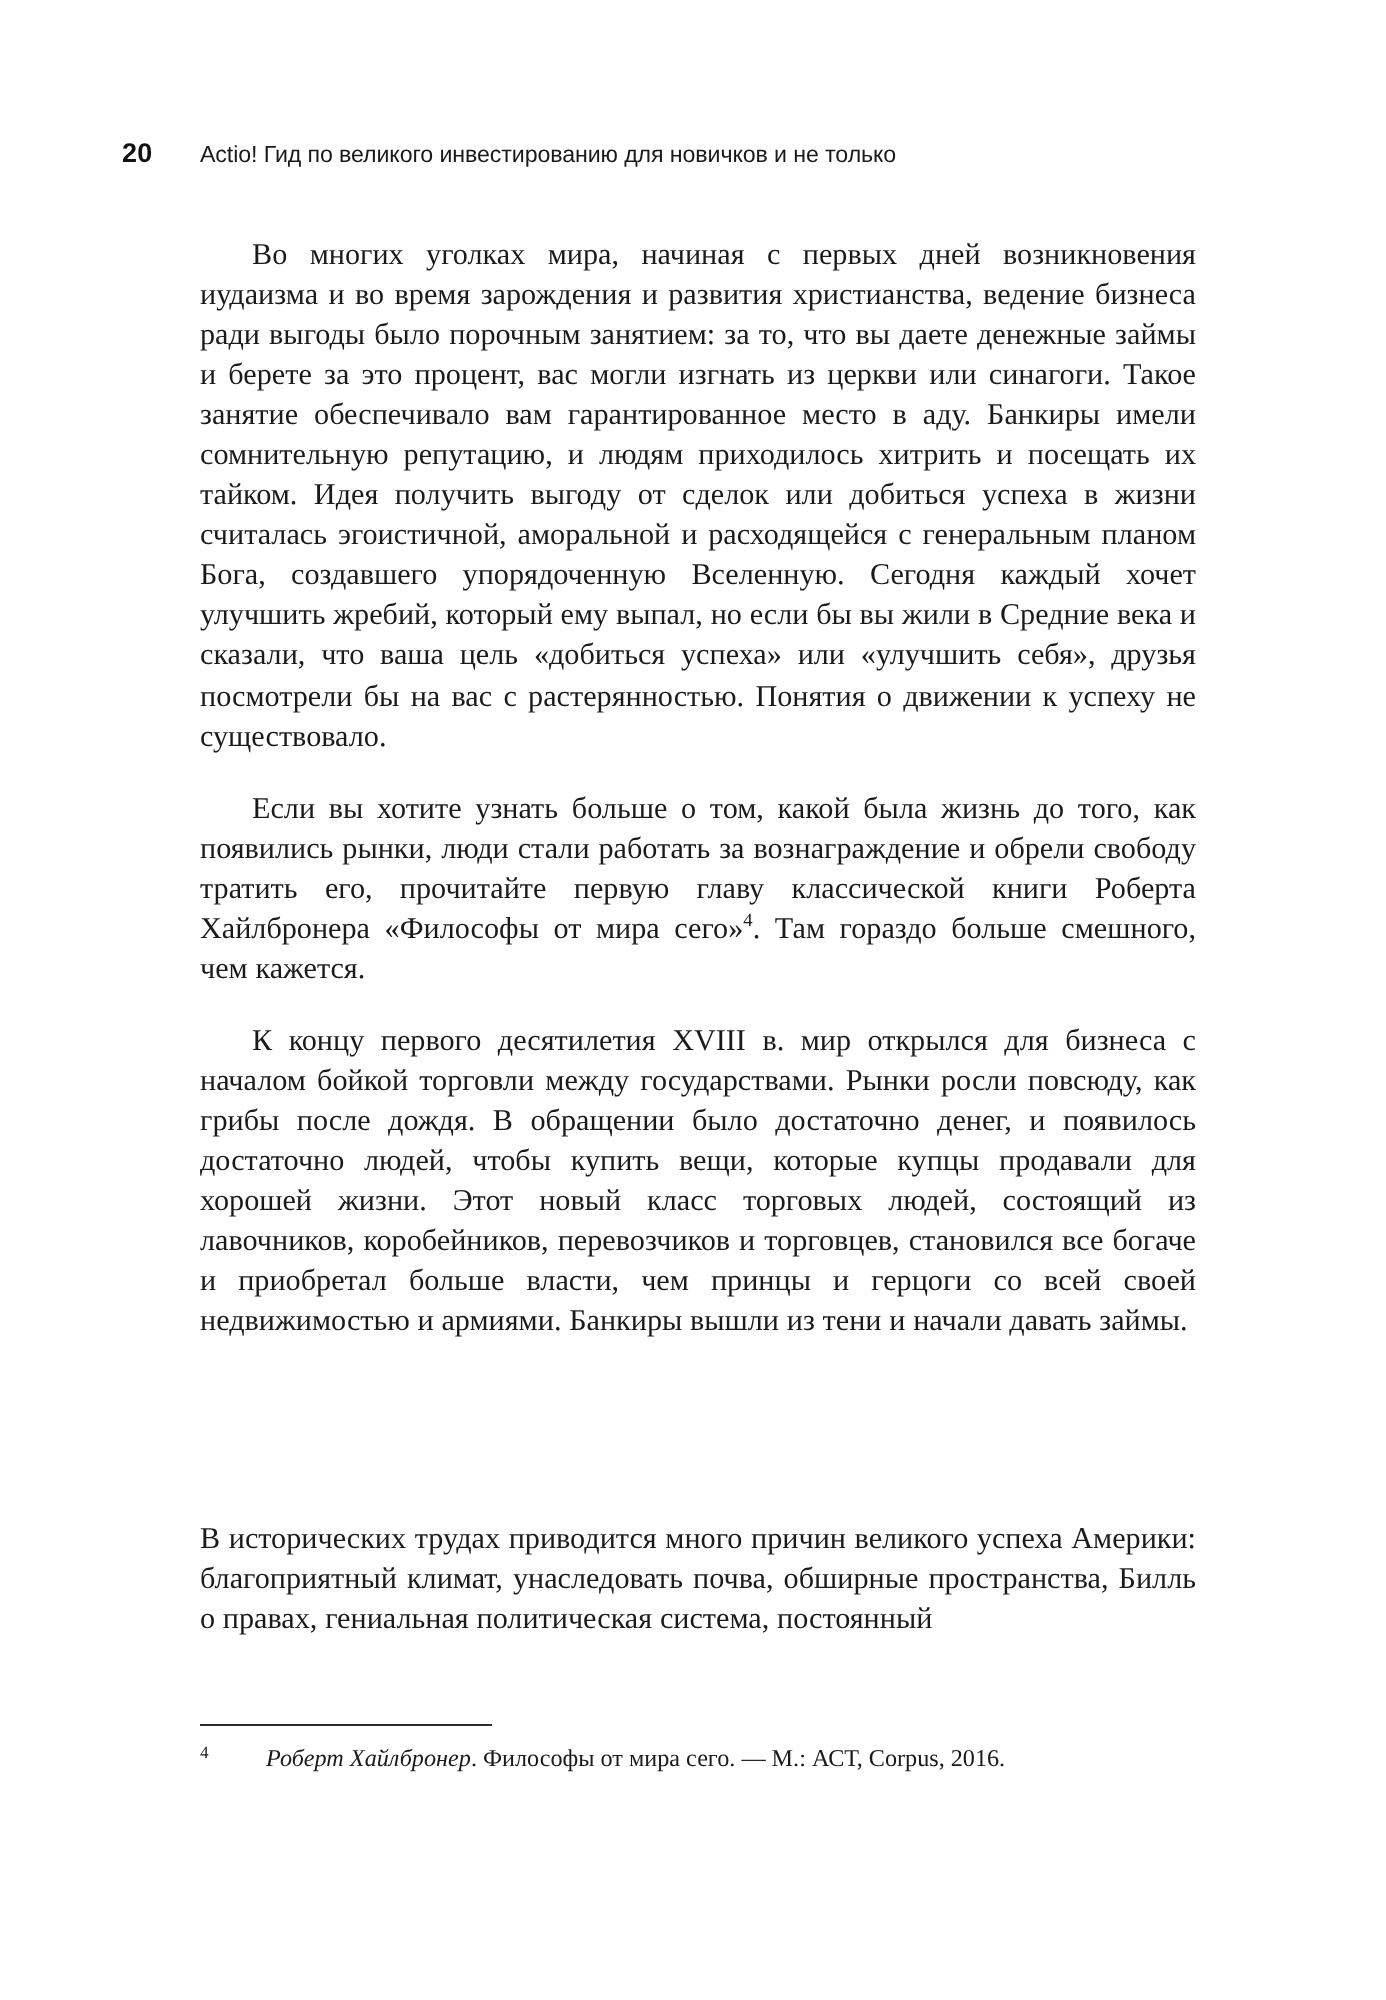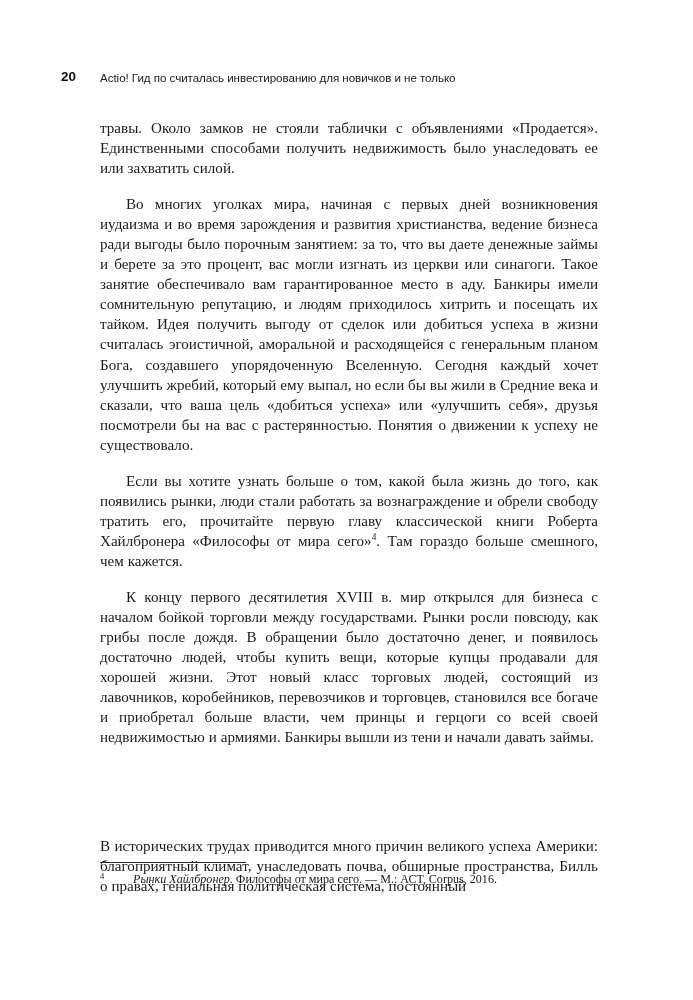--- a/index.html
+++ b/index.html
@@ -135,42 +135,41 @@
     font-style: italic;
   }
 </style>
 </head>
 <body>
 
 <div class="page">
 
   <div class="running-head">
     <span class="folio">20</span>
-    <span class="running-title">Actio! Гид по считалась инвестированию для новичков и не только</span>
+    <span class="running-title">Actio! Гид по великого инвестированию для новичков и не только</span>
   </div>
 
   <div class="column">
 
-    <p class="body no-indent">травы. Около замков не стояли таблички с объявлениями «Продается». Единственными способами получить недвижимость было унаследовать ее или захватить силой.</p>
 
     <p class="body">Во многих уголках мира, начиная с первых дней возникновения иудаизма и во время зарождения и развития христианства, ведение бизнеса ради выгоды было порочным занятием: за то, что вы даете денежные займы и берете за это процент, вас могли изгнать из церкви или синагоги. Такое занятие обеспечивало вам гарантированное место в аду. Банкиры имели сомнительную репутацию, и людям приходилось хитрить и посещать их тайком. Идея получить выгоду от сделок или добиться успеха в жизни считалась эгоистичной, аморальной и расходящейся с генеральным планом Бога, создавшего упорядоченную Вселенную. Сегодня каждый хочет улучшить жребий, который ему выпал, но если бы вы жили в Средние века и сказали, что ваша цель «добиться успеха» или «улучшить себя», друзья посмотрели бы на вас с растерянностью. Понятия о движении к успеху не существовало.</p>
 
     <p class="body"><span>Если вы хотите узнать больше о том, какой была жизнь до того, как появились рынки, люди стали работать за вознаграждение и обрели свободу тратить его, прочитайте первую главу классической книги Роберта Хайлбронера «Философы от мира сего»</span><sup class="fn-ref">4</sup><span>. Там гораздо больше смешного, чем кажется.</span></p>
 
     <p class="body">К концу первого десятилетия XVIII в. мир открылся для бизнеса с началом бойкой торговли между государствами. Рынки росли повсюду, как грибы после дождя. В обращении было достаточно денег, и появилось достаточно людей, чтобы купить вещи, которые купцы продавали для хорошей жизни. Этот новый класс торговых людей, состоящий из лавочников, коробейников, перевозчиков и торговцев, становился все богаче и приобретал больше власти, чем принцы и герцоги со всей своей недвижимостью и армиями. Банкиры вышли из тени и начали давать займы.</p>
 
     <div class="heading-gap-before"></div>
 
 
     <div class="heading-gap-after"></div>
 
     <p class="body no-indent">В исторических трудах приводится много причин великого успеха Америки: благоприятный климат, унаследовать почва, обширные пространства, Билль о правах, гениальная политическая система, постоянный</p>
 
   </div>
 
   <div class="footnote-area">
     <hr class="footnote-rule">
     <div class="footnote-line">
-      <span class="footnote-marker">4</span><span class="footnote-author">Рынки Хайлбронер</span><span>. Философы от мира сего. — М.: АСТ, Corpus, 2016.</span>
+      <span class="footnote-marker">4</span><span class="footnote-author">Роберт Хайлбронер</span><span>. Философы от мира сего. — М.: АСТ, Corpus, 2016.</span>
     </div>
   </div>
 
 </div>
 
 </body></html>

